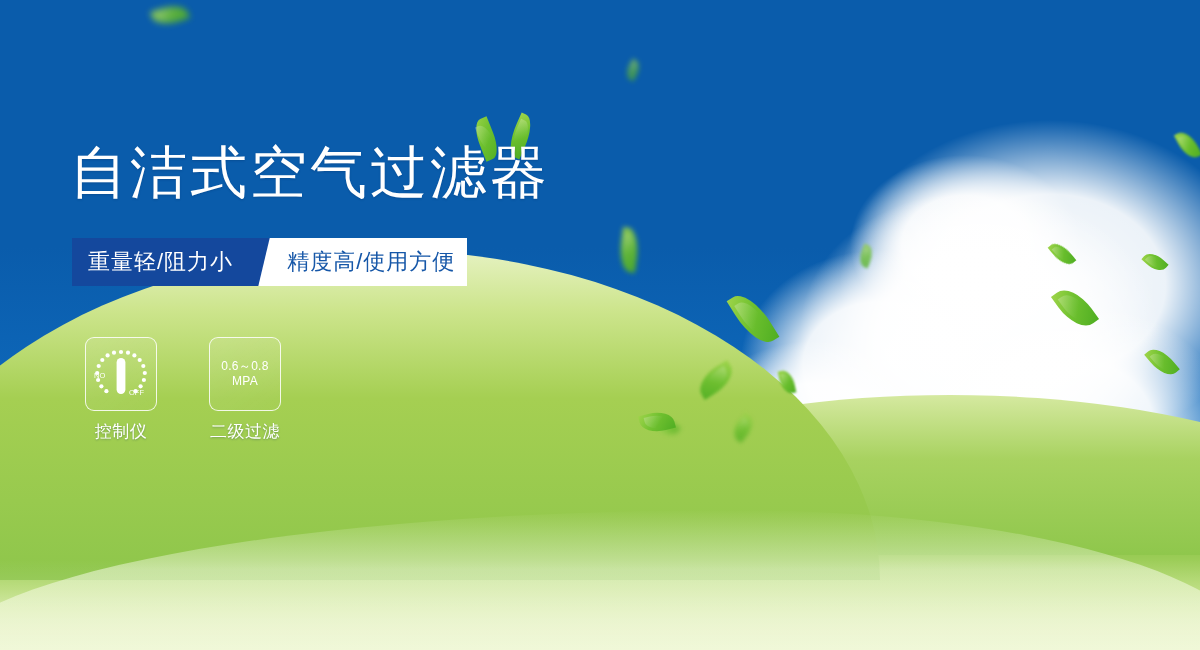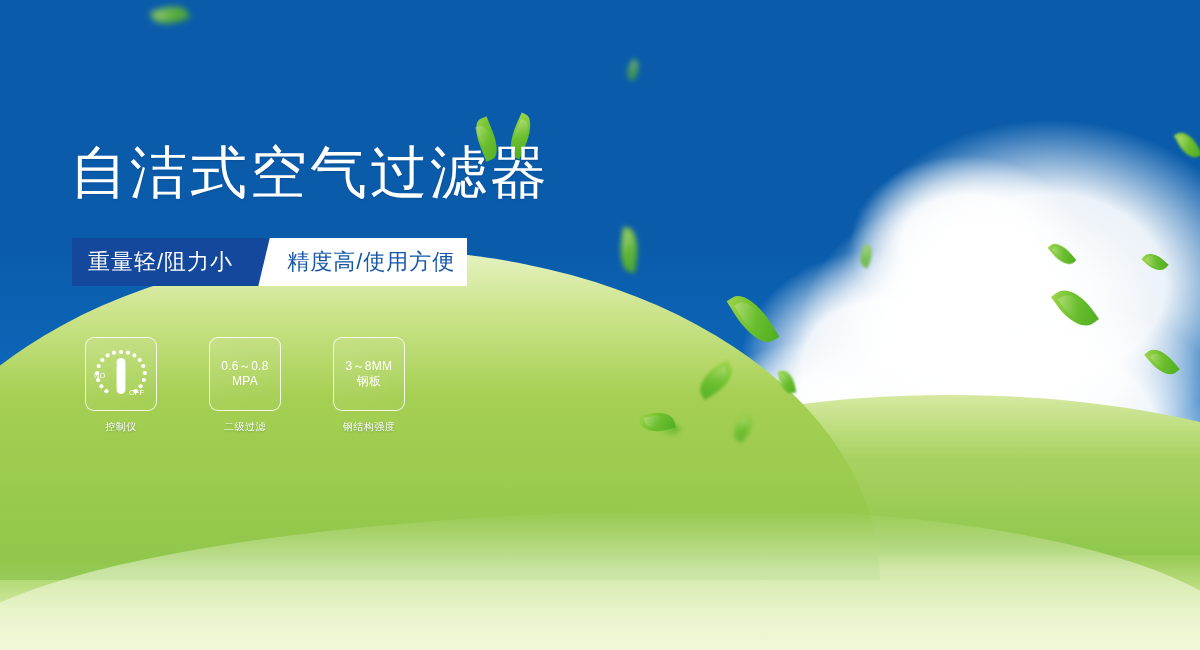--- a/index.html
+++ b/index.html
@@ -180,21 +180,21 @@
     overflow:hidden;
   }
   .ftext {
     color:#fff; text-align:center;
     font-size:12px; line-height:1.25;
     letter-spacing:.3px;
   }
   .flabel {
     margin-top:9px;
     color:#ffffff;
-    font-size:10px;
+    font-size:17px;
     letter-spacing:.5px;
     white-space:nowrap;
     text-shadow:0 1px 2px rgba(0,40,90,.3);
   }
   .fbox svg { display:block; }
 </style>
 </head>
 <body>
 
 <div class="banner">
@@ -292,28 +292,19 @@
         <div class="fbox">
           <div class="ftext">
             <div>0.6～0.8</div>
             <div>MPA</div>
           </div>
         </div>
         <div class="flabel">二级过滤</div>
       </div>
 
 
-      <div class="feature">
-        <div class="fbox">
-          <div class="ftext">
-            <div>3～8MM</div>
-            <div>钢板</div>
-          </div>
-        </div>
-        <div class="flabel">钢结构强度</div>
-      </div>
 
 
     </div>
 
     <div class="leaf leaf-on-icon"></div>
   </div>
 </div>
 
 </body></html>

